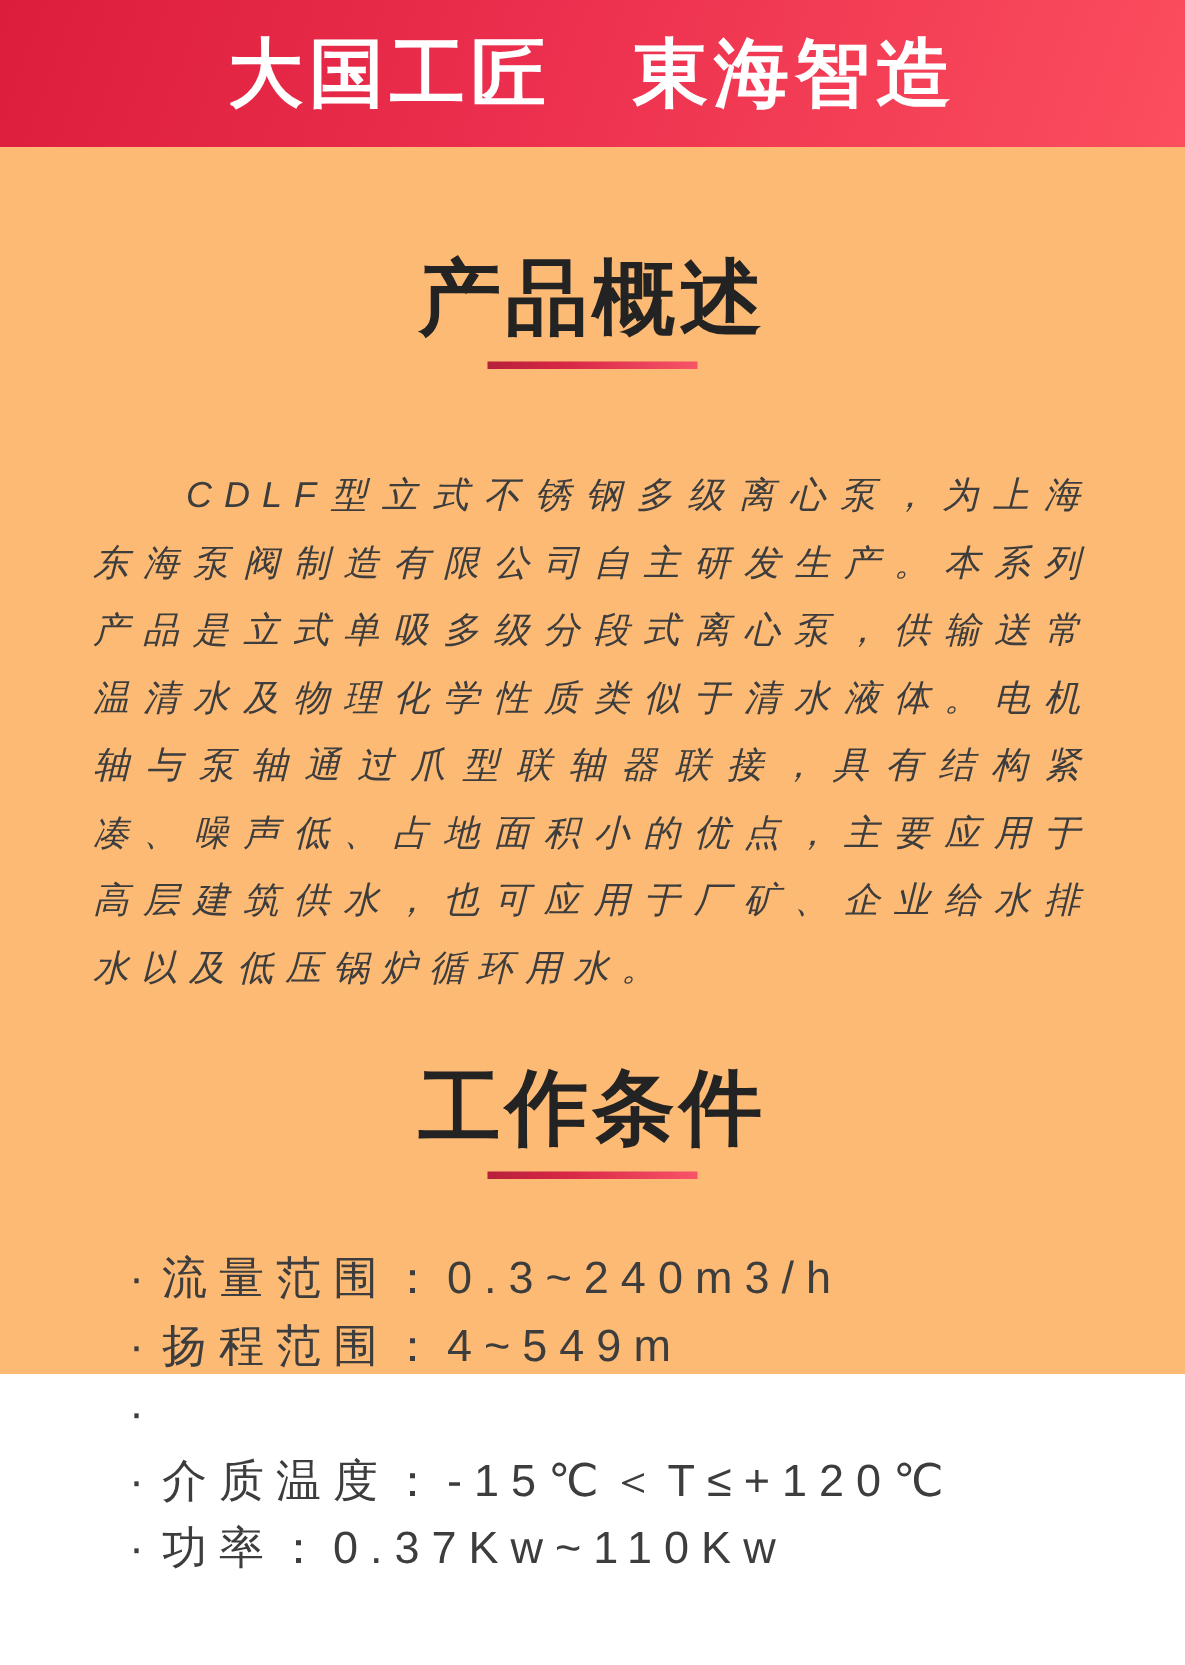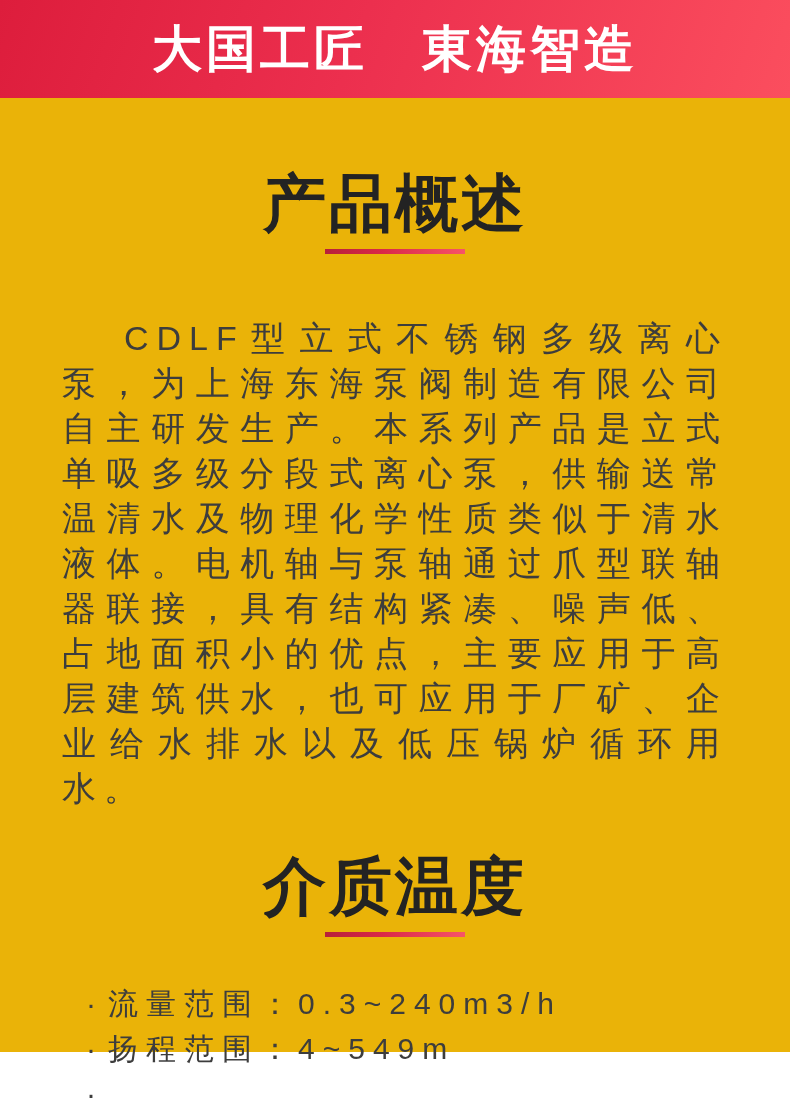--- a/index.html
+++ b/index.html
@@ -4,21 +4,21 @@
 <style>
   * { box-sizing: border-box; }
   html, body { margin: 0; padding: 0; }
   body {
     width: 790px;
     height: 1110px;
     background: #ffffff;
     font-family: "Liberation Sans", "DejaVu Sans", sans-serif;
     overflow: hidden;
   }
-  .page { width: 790px; height: 1052px; background: #eab308; }
+  .page { width: 790px; height: 916px; background: #fdba74; }
 
   
   .banner {
     height: 98px;
     background: linear-gradient(110deg, #dd1d3c 0%, #ec2f4e 45%, #fb4e5e 100%);
     display: flex;
     align-items: center;
     justify-content: center;
   }
   .banner-title {
@@ -29,43 +29,44 @@
     letter-spacing: 4px;
     line-height: 1;
     white-space: pre;
   }
 
   .content { padding: 0 62px; }
 
   .section-head { text-align: center; }
   .section-title {
     margin: 0;
-    font-size: 63px;
+    font-size: 55px;
     font-weight: 700;
     color: #232323;
     letter-spacing: 3px;
     line-height: 1.05;
   }
   .title-underline {
     width: 140px;
     height: 5px;
     margin: 13px auto 0;
     background: linear-gradient(90deg, #b7203a 0%, #d92847 40%, #f75468 100%);
   }
 
   .section-overview { margin-top: 72px; }
   .overview-paragraph {
     margin: 62px 0 0;
-    font-size: 34px;
+    font-size: 24px;
     line-height: 45px;
     letter-spacing: 8px;
     color: #3d3d3d;
     text-align: justify;
     text-indent: 62px;
     font-weight: 400;
+    font-style: italic;
   }
 
   .section-conditions { margin-top: 42px; }
   .conditions-list {
     list-style: none;
     margin: 44px 0 0;
     padding: 0 0 0 24px;
   }
   .condition-item {
     display: flex;
@@ -98,39 +99,41 @@
     <section class="section-overview">
       <div class="section-head">
         <h2 class="section-title">产品概述</h2>
         <div class="title-underline"></div>
       </div>
       <p class="overview-paragraph">CDLF型立式不锈钢多级离心泵，为上海东海泵阀制造有限公司自主研发生产。本系列产品是立式单吸多级分段式离心泵，供输送常温清水及物理化学性质类似于清水液体。电机轴与泵轴通过爪型联轴器联接，具有结构紧凑、噪声低、占地面积小的优点，主要应用于高层建筑供水，也可应用于厂矿、企业给水排水以及低压锅炉循环用水。</p>
     </section>
 
     <section class="section-conditions">
       <div class="section-head">
-        <h2 class="section-title">介质温度</h2>
+        <h2 class="section-title">工作条件</h2>
         <div class="title-underline"></div>
       </div>
 
       <ul class="conditions-list">
         <li class="condition-item">
           <span class="bullet">·</span>
           <span class="item-text">流量范围：0.3~240m3/h</span>
         </li>
         <li class="condition-item">
           <span class="bullet">·</span>
           <span class="item-text">扬程范围：4~549m</span>
         </li>
         <li class="condition-item">
           <span class="bullet">·</span>
         </li>
         <li class="condition-item">
           <span class="bullet">·</span>
+          <span class="item-text">介质温度：-15℃＜T≤+120℃</span>
         </li>
         <li class="condition-item">
           <span class="bullet">·</span>
+          <span class="item-text">功率：0.37Kw~110Kw</span>
         </li>
       </ul>
     </section>
 
   </main>
 </div>
 
 </body></html>

